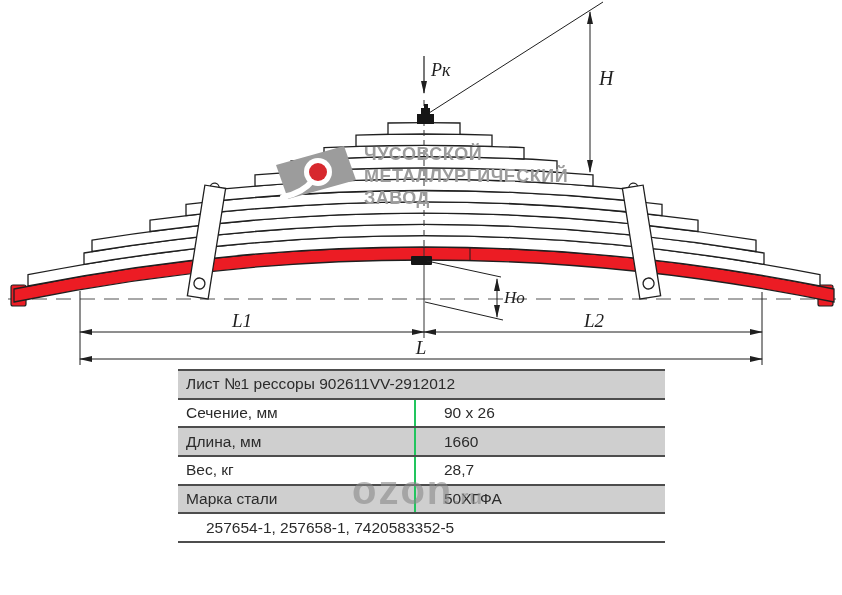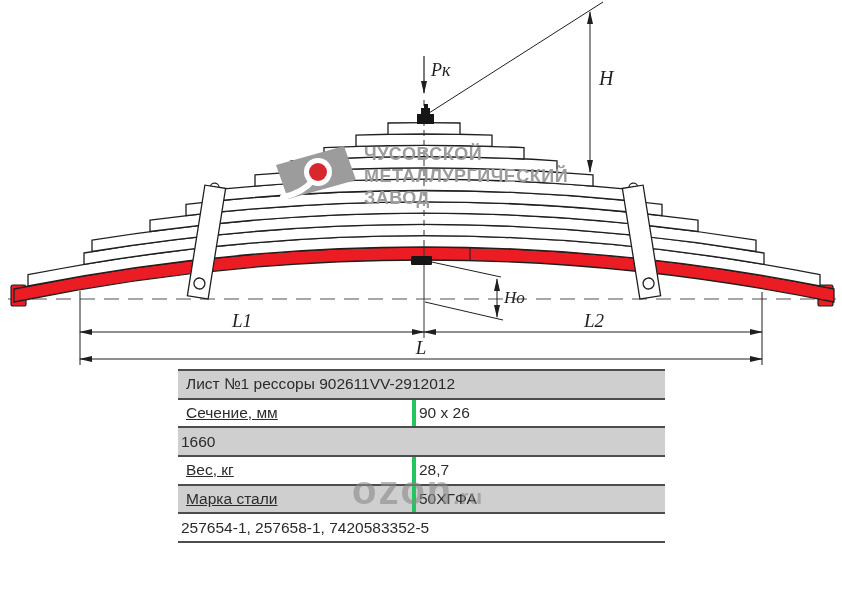--- a/index.html
+++ b/index.html
@@ -12,23 +12,23 @@
   .logo-text{font-family:"Liberation Sans",sans-serif;font-weight:bold;fill:#9c9c9c;letter-spacing:0.5px;}
 
   
   .table-block{position:absolute;left:178px;top:369px;width:487px;}
   .tbl-title{font-size:15.5px;font-weight:bold;color:#d7282e;margin:0 0 9px 0;white-space:nowrap;}
   .tbl{border-top:2px solid #4d4d4d;width:487px;text-align:center;}
   .trow{display:flex;height:28.7px;box-sizing:border-box;border-bottom:2px solid #4d4d4d;
         font-size:15.5px;color:#2b2b2b;align-items:center;white-space:nowrap;}
   .trow.gray{background:#cfcfcf;}
   .trow.hdr{padding-left:8px;}
-  .c1{width:238px;box-sizing:border-box;border-right:4px solid #22c55e;padding-left:8px;
-      align-self:stretch;display:flex;align-items:center;text-decoration:underline;}
-  .c2{padding-left:3px;overflow:visible;}
+  .c1{width:238px;box-sizing:border-box;border-right:2px solid #22c55e;padding-left:8px;
+      align-self:stretch;display:flex;align-items:center;}
+  .c2{padding-left:28px;overflow:visible;}
 
   
   .wm{position:absolute;left:352px;top:468px;color:#8a8a8a;opacity:0.6;z-index:5;
       font-weight:bold;white-space:nowrap;pointer-events:none;}
   .wm-big{font-size:40px;letter-spacing:2px;}
   .wm-ru{font-size:21px;letter-spacing:1px;margin-top:12px;}
 </style>
 </head>
 <body>
 
@@ -131,20 +131,21 @@
   </svg>
 
   <div class="table-block">
     <div class="tbl">
       <div class="trow hdr gray">Лист №1 рессоры 902611VV-2912012</div>
       <div class="trow">
         <div class="c1">Сечение, мм</div>
         <div class="c2">90 x 26</div>
       </div>
       <div class="trow gray">
+        <div class="c1">Длина, мм</div>
         <div class="c2">1660</div>
       </div>
       <div class="trow">
         <div class="c1">Вес, кг</div>
         <div class="c2">28,7</div>
       </div>
       <div class="trow gray">
         <div class="c1">Марка стали</div>
         <div class="c2">50ХГФА</div>
       </div>

